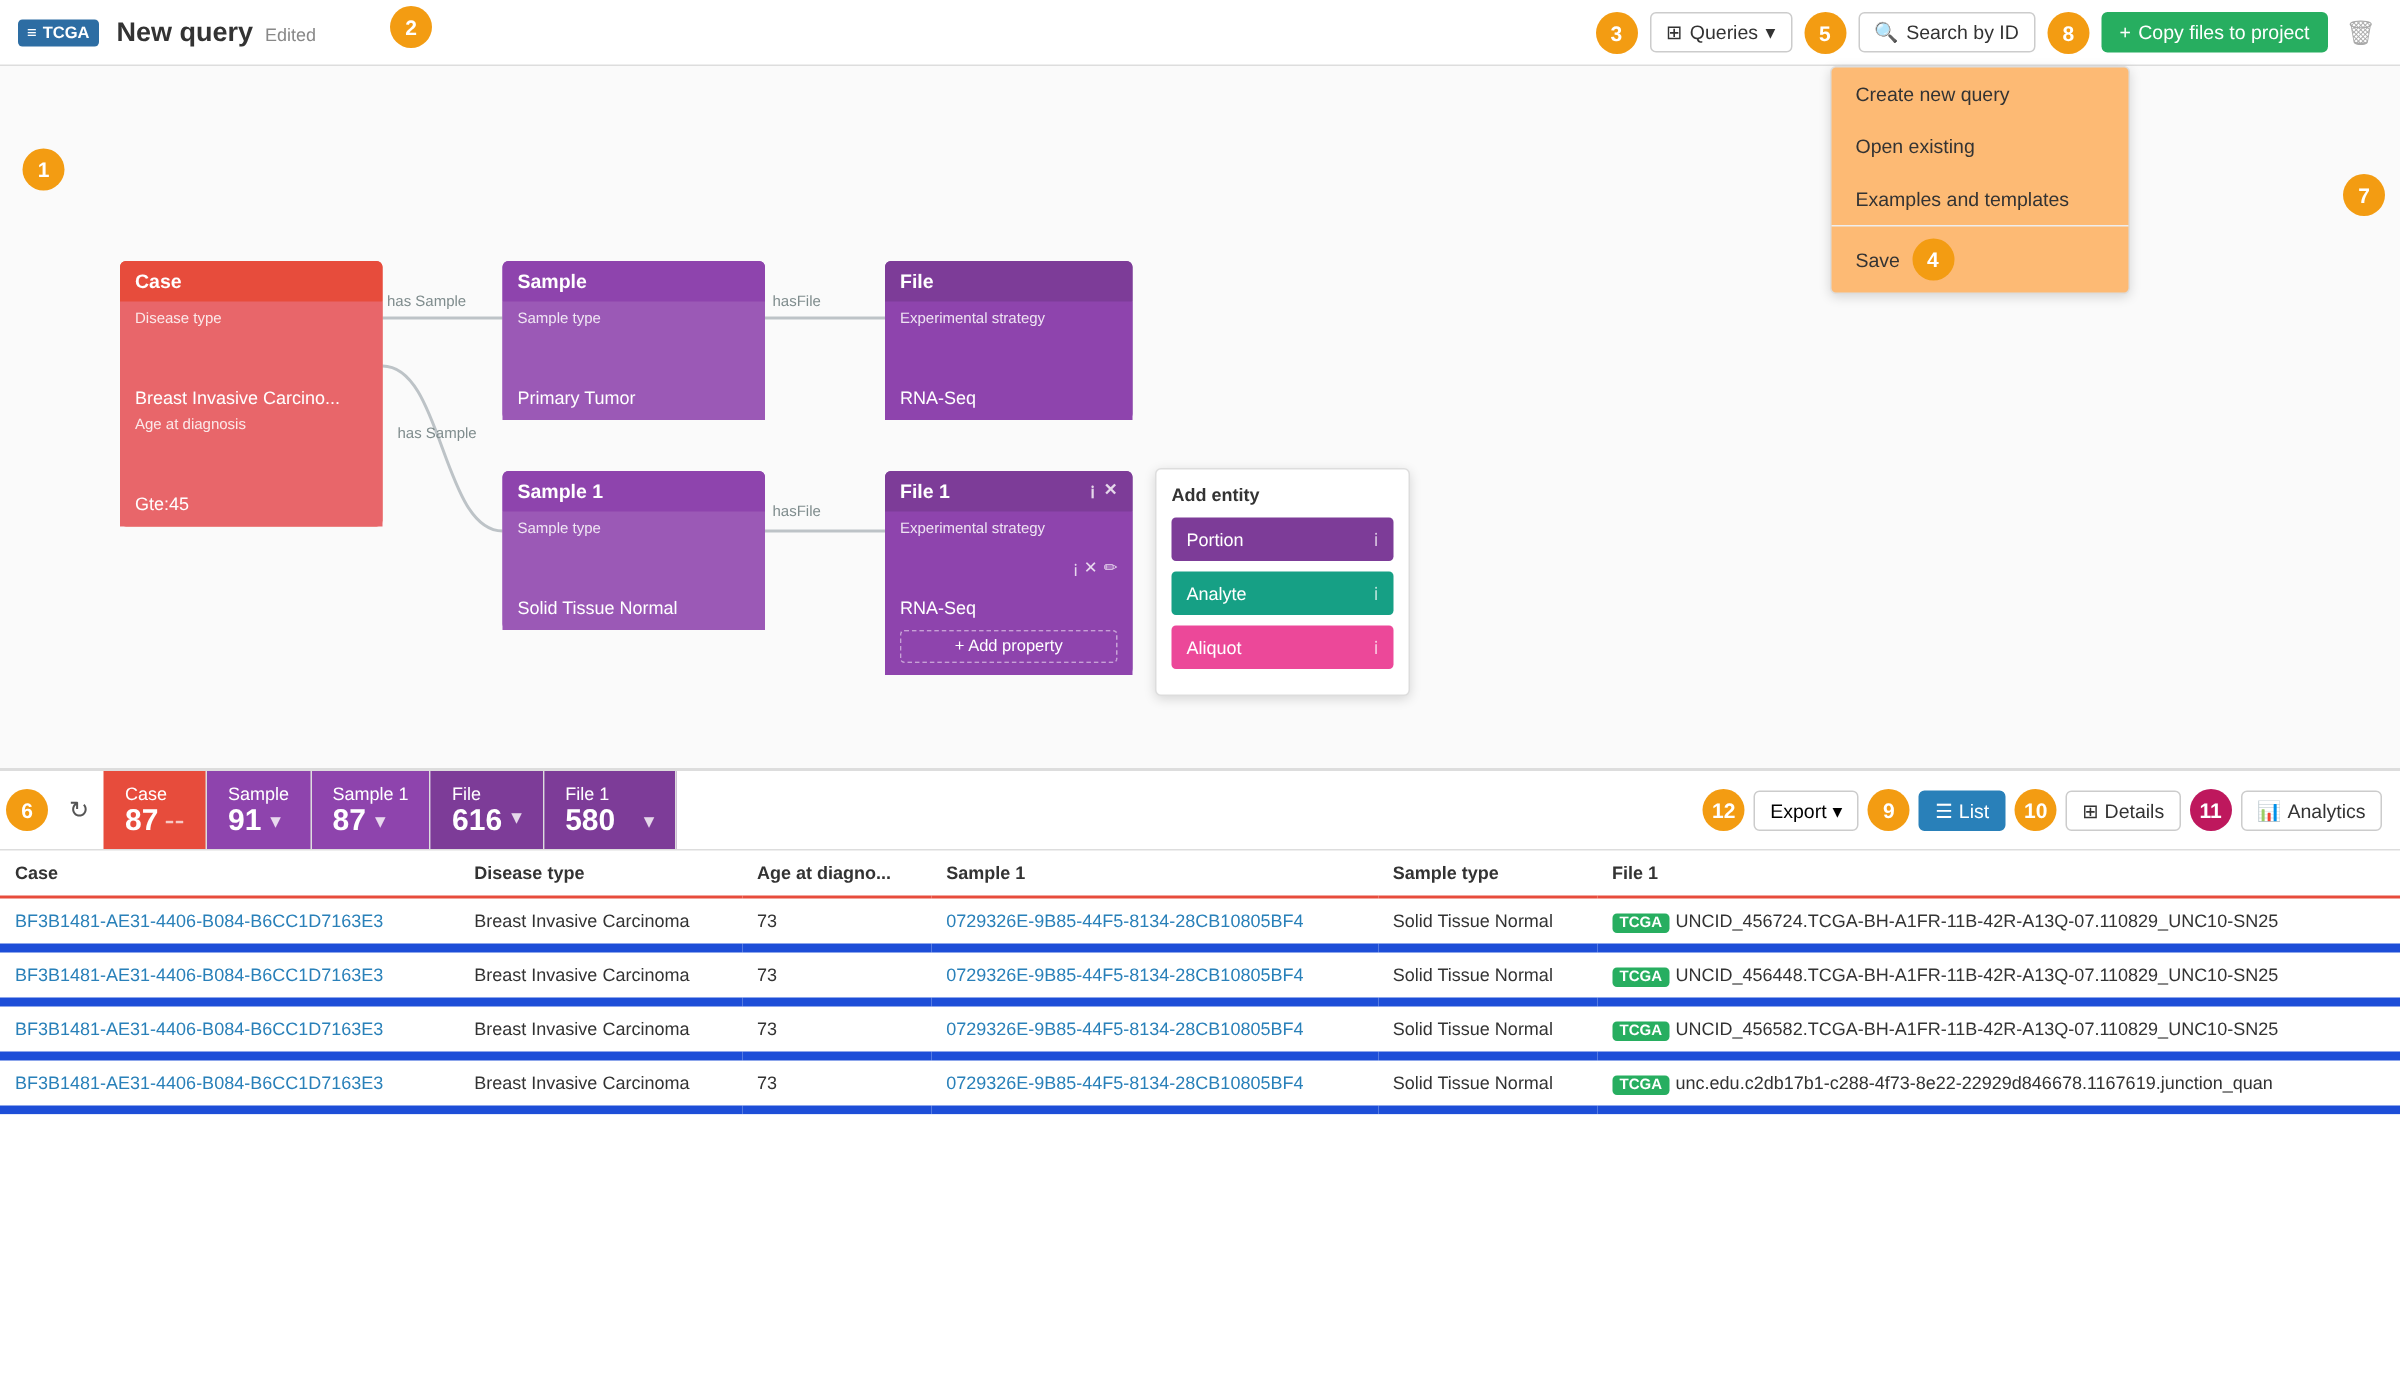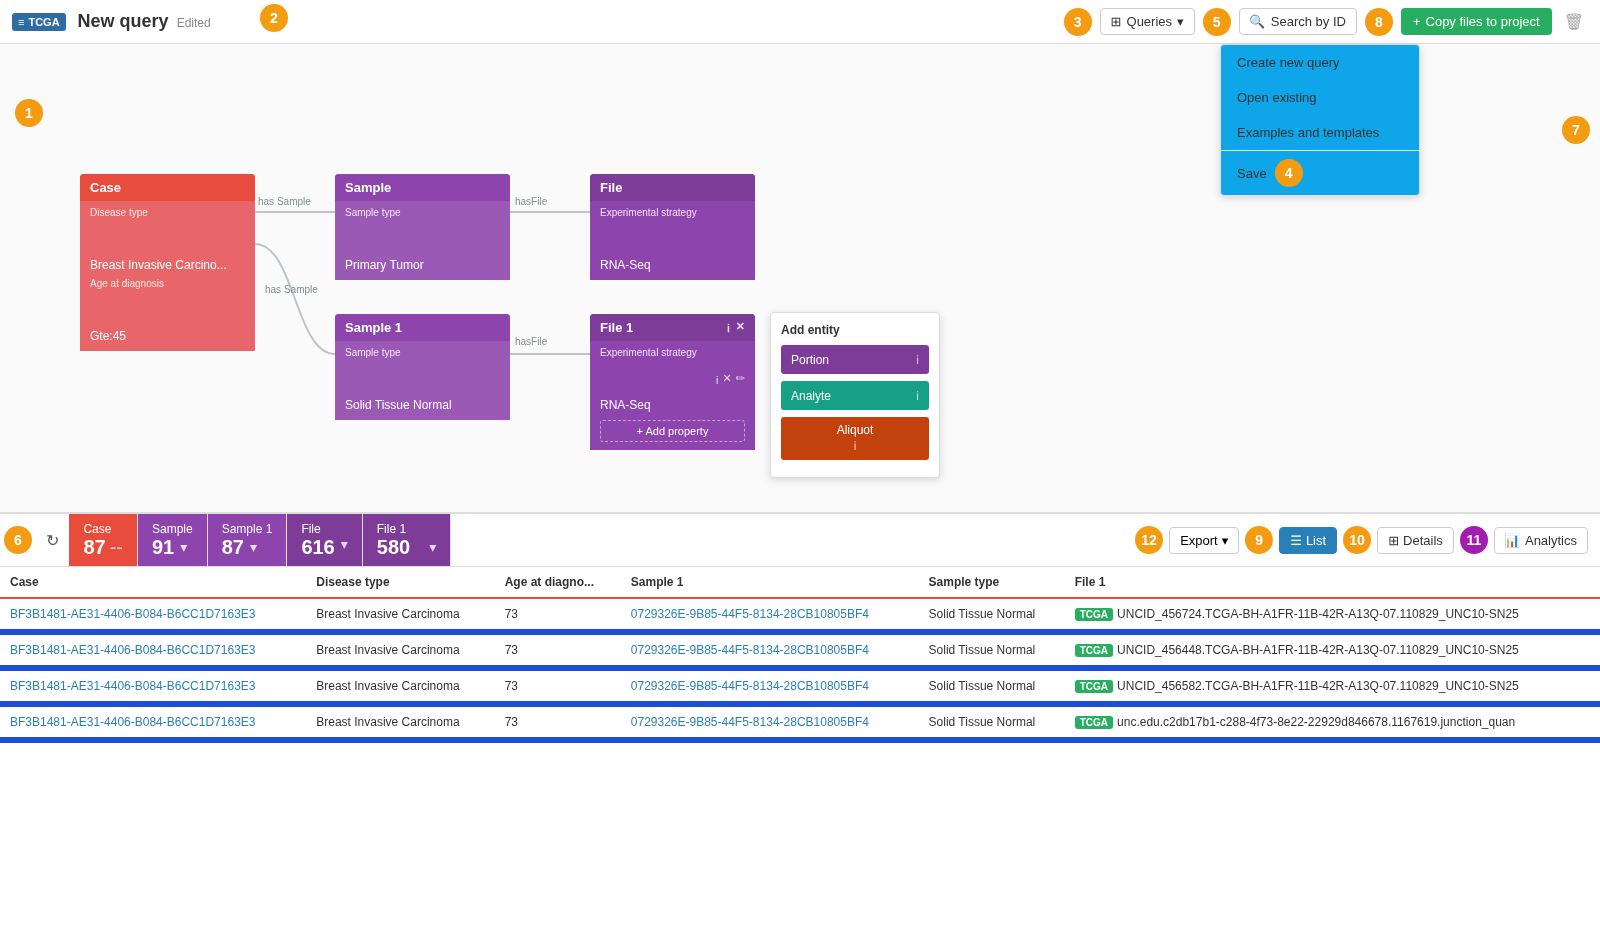--- a/index.html
+++ b/index.html
@@ -40,21 +40,21 @@
       padding: 6px 12px; cursor: pointer; font-size: 13px; font-weight: 500;
       display: flex; align-items: center; gap: 5px;
     }
     .btn-delete {
       background: none; border: none; cursor: pointer; color: #aaa; font-size: 16px; padding: 4px;
     }
 
     
     .dropdown-menu {
       position: absolute; top: 44px; right: 180px;
-      background: #0ea5e9; border: 1px solid #ddd; border-radius: 4px;
+      background: #fdba74; border: 1px solid #ddd; border-radius: 4px;
       box-shadow: 0 2px 8px rgba(0,0,0,0.15); z-index: 200; min-width: 200px;
     }
     .dropdown-item {
       padding: 10px 16px; cursor: pointer; color: #333; font-size: 13px;
     }
     .dropdown-divider { border-top: 1px solid #eee; }
 
     
     .step-badge {
       width: 28px; height: 28px; border-radius: 50%; background: #f39c12;
@@ -133,21 +133,21 @@
       font-size: 12px; font-weight: 600; color: #333; margin-bottom: 8px;
     }
     .entity-item {
       border-radius: 3px; padding: 6px 10px; margin-bottom: 7px;
       color: #fff; font-size: 12px; font-weight: 500;
       display: flex; align-items: center; justify-content: space-between;
       cursor: pointer;
     }
     .entity-portion { background: #7d3c98; }
     .entity-analyte { background: #16a085; }
-    .entity-aliquot { background: #c2410c; flex-direction: column; }
+    .entity-aliquot { background: #ec4899; }
 
     
     .connector-svg {
       position: absolute; top: 0; left: 0; width: 100%; height: 100%;
       pointer-events: none;
     }
 
     
     .edge-label {
       position: absolute; font-size: 10px; color: #7f8c8d;
@@ -451,21 +451,21 @@
         <span>☰</span>
         <span>List</span>
       </button>
 
       <div style="width:28px;height:28px;border-radius:50%;background:#f39c12;color:#fff;font-weight:bold;font-size:14px;display:flex;align-items:center;justify-content:center;">10</div>
       <button class="btn-view">
         <span>⊞</span>
         <span>Details</span>
       </button>
 
-      <div style="width:28px;height:28px;border-radius:50%;background:#a21caf;color:#fff;font-weight:bold;font-size:14px;display:flex;align-items:center;justify-content:center;">11</div>
+      <div style="width:28px;height:28px;border-radius:50%;background:#be185d;color:#fff;font-weight:bold;font-size:14px;display:flex;align-items:center;justify-content:center;">11</div>
       <button class="btn-view">
         <span>📊</span>
         <span>Analytics</span>
       </button>
     </div>
   </div>
 
   <div style="overflow-x:auto;">
     <table class="data-table">
       <thead>

